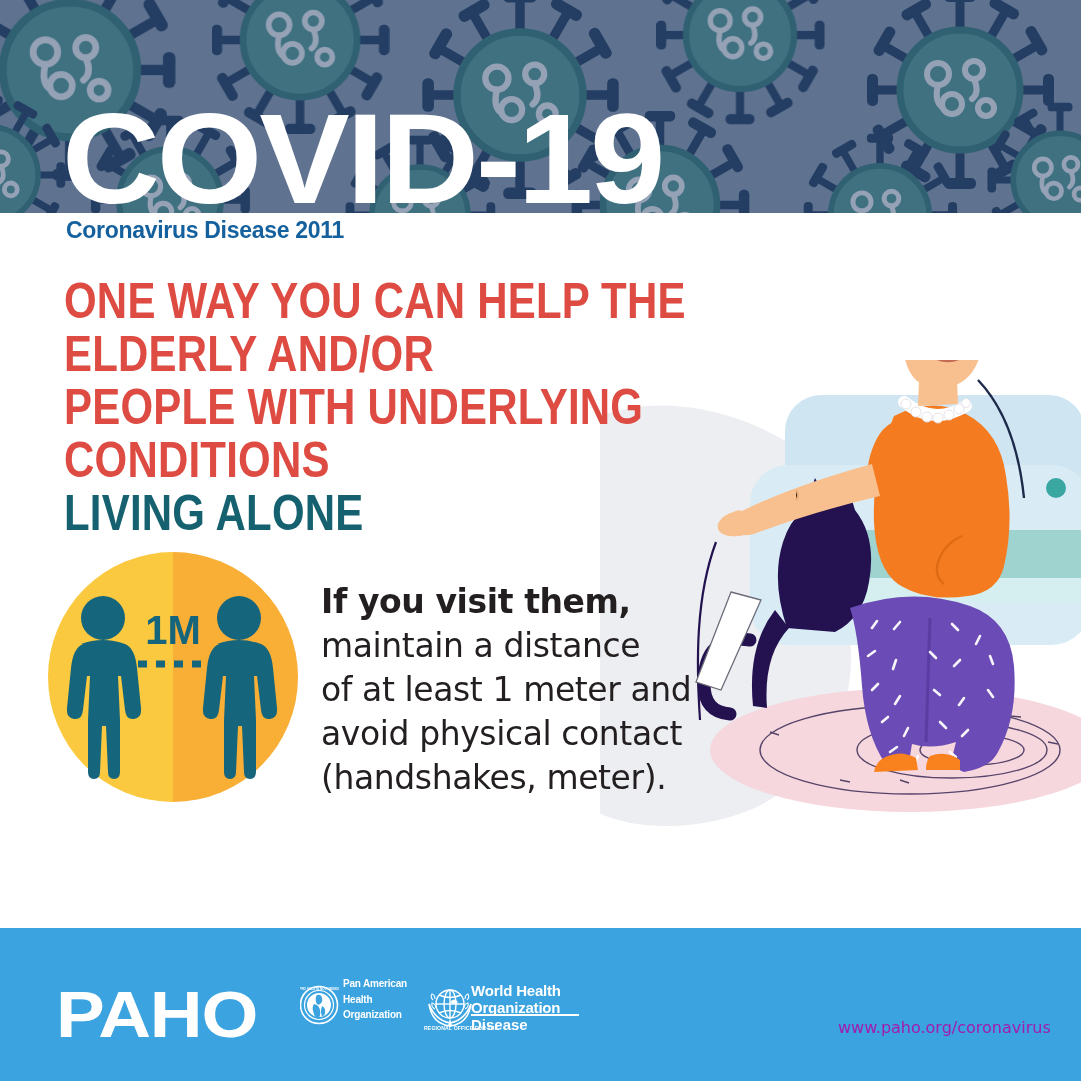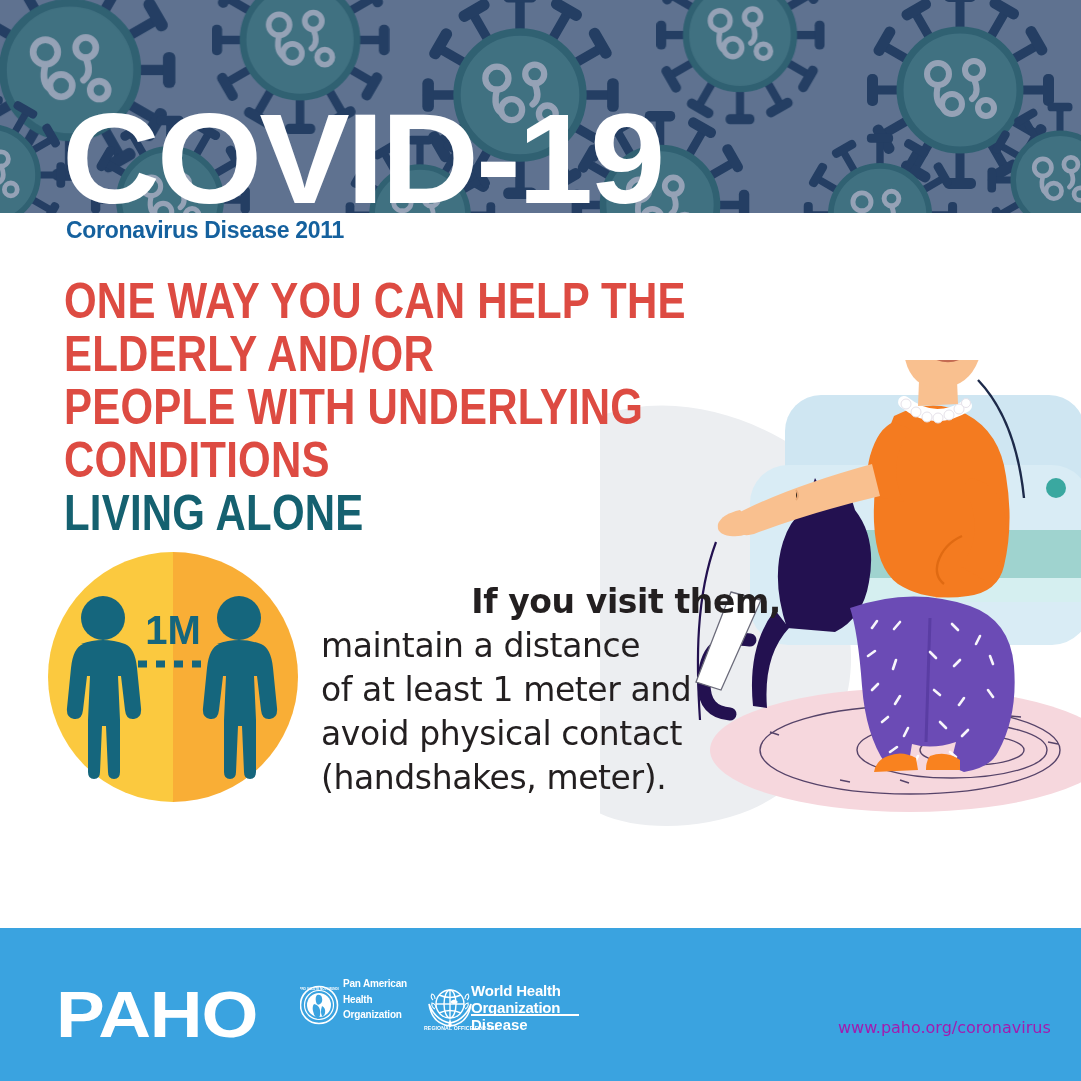--- a/index.html
+++ b/index.html
@@ -47,21 +47,21 @@
   .headline .l1,.headline .l2{color:#dd4b42;display:block;}
   .headline .l3{color:#156170;display:block;}
 
   
   .bodycopy{
     position:absolute;left:321px;top:580px;width:460px;
     font-family:"DejaVu Sans",sans-serif;
     font-size:33px;line-height:44px;
     color:#231f20;letter-spacing:-0.4px;
   }
-  .bodycopy .strong{font-weight:bold;display:block;text-align:right;}
+  .bodycopy .strong{font-weight:bold;display:block;}
   .bodycopy .rest{display:block;font-weight:normal;}
 
   
   .dist-icon{position:absolute;left:48px;top:552px;width:250px;height:250px;}
 
   
   .illo{position:absolute;left:600px;top:360px;width:481px;height:570px;}
 
   
   .footer{

